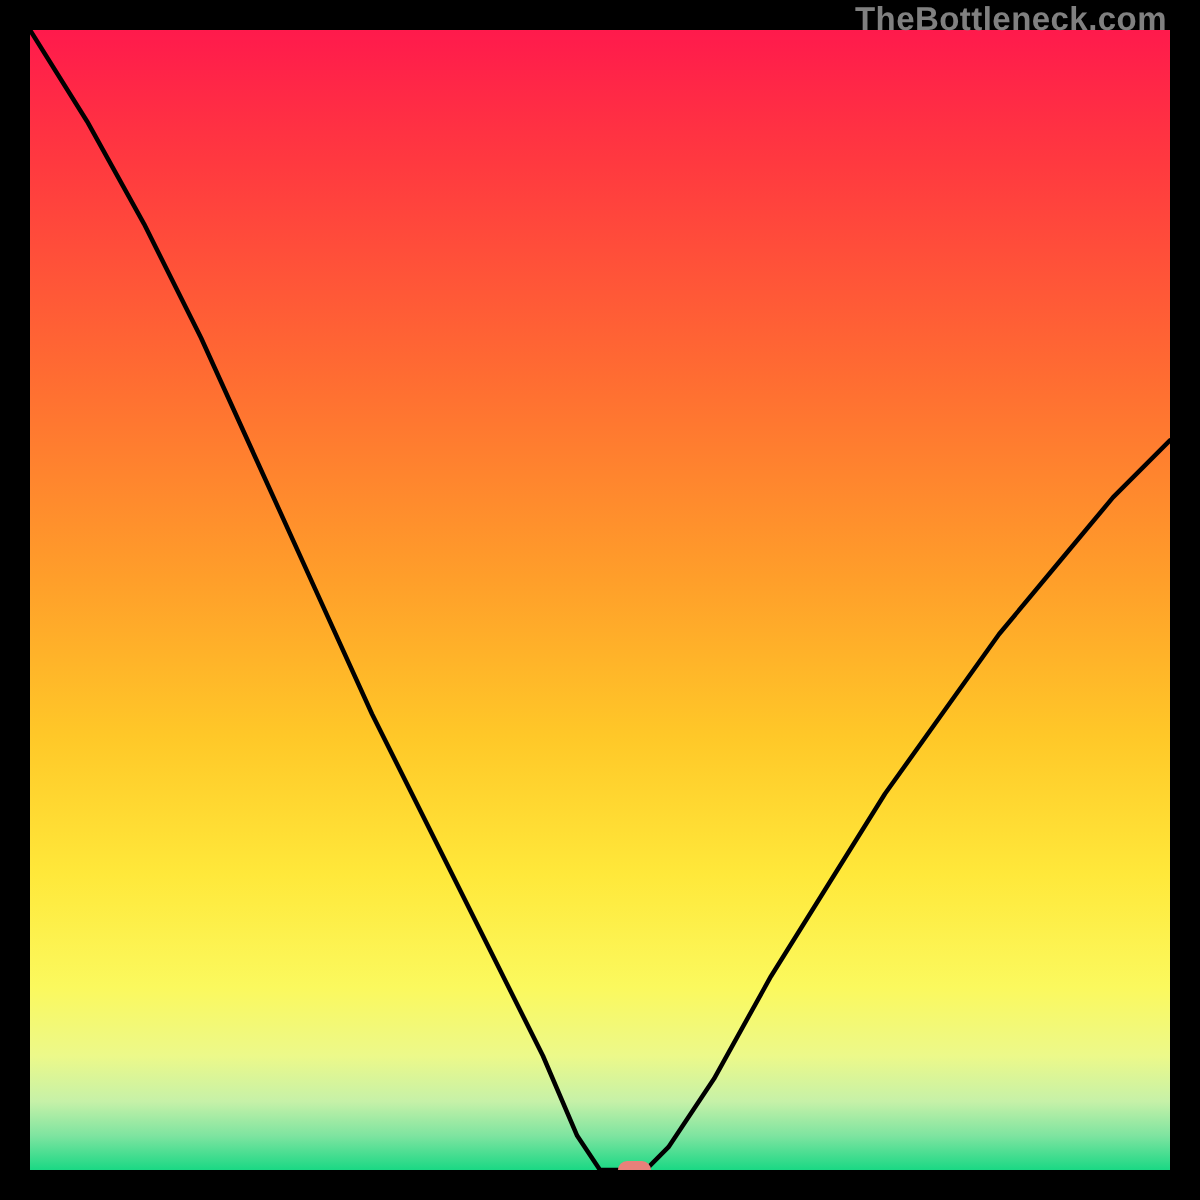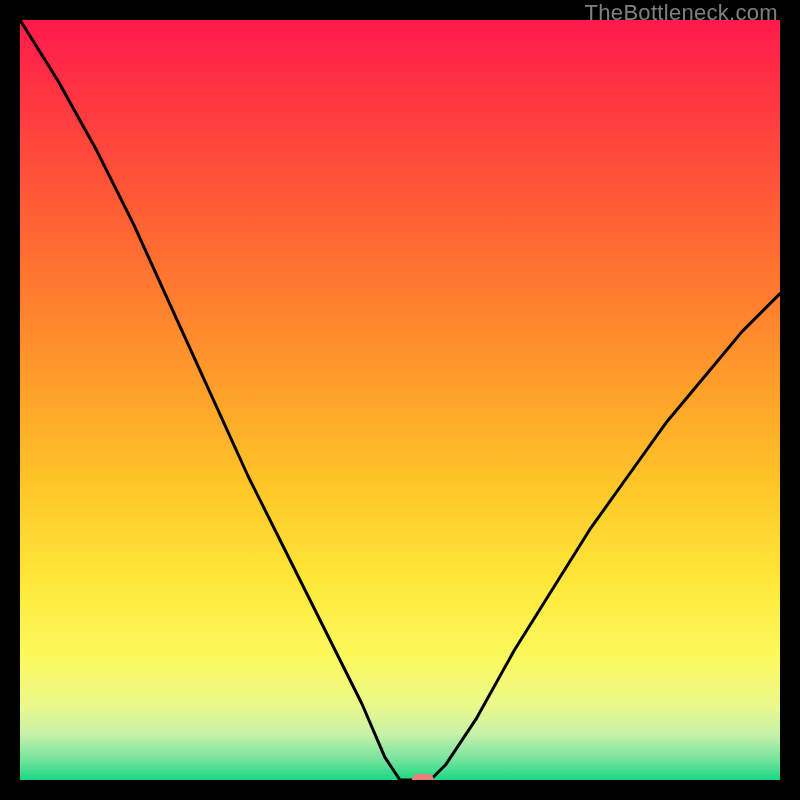--- a/index.html
+++ b/index.html
@@ -23,21 +23,21 @@
     display: block;
     width: 100%;
     height: 100%;
   }
   .watermark {
     position: absolute;
     top: 0px;
     right: 22px;
     color: #808080;
     font-size: 22px;
-    font-weight: 400;
+    font-weight: 700;
     letter-spacing: 0.3px;
   }
   .marker {
     position: absolute;
     width: 22px;
     height: 12px;
     border-radius: 6px;
     background: #e8807a;
     transform: translate(-50%, -50%);
   }

